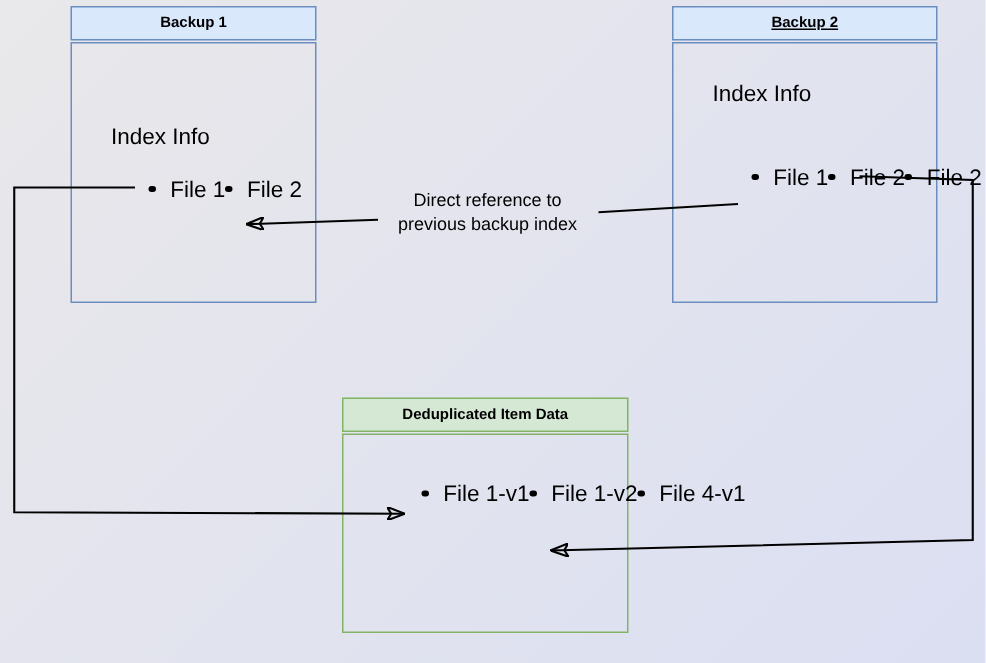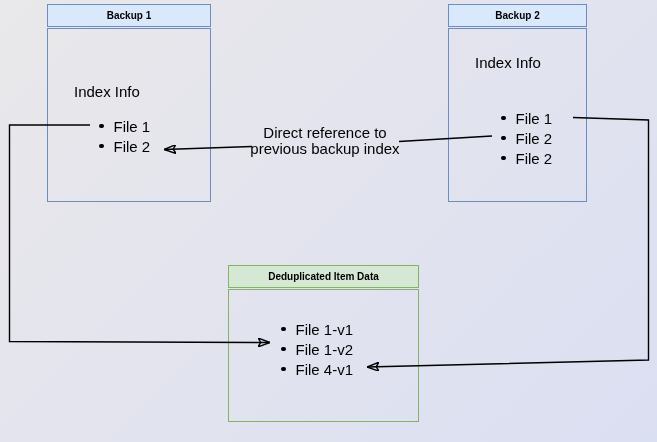--- a/index.html
+++ b/index.html
@@ -37,21 +37,20 @@
   .green .box-header { background: var(--green-fill, #d5e8d4); border-color: var(--green-border, #82b366); }
   .green .box-body   { border-color: var(--green-border, #82b366); }
   .subtitle {
     position: absolute;
     font-size: 15px;
     white-space: nowrap;
   }
   .bullet-list {
     position: absolute;
     display: flex;
-    flex-direction: column;
   }
   .bullet-row {
     display: flex;
     align-items: center;
     height: 20px;
     font-size: 15px;
     white-space: nowrap;
   }
   .dot {
     width: 4.5px;
@@ -68,21 +67,21 @@
     pointer-events: none;
     z-index: 5;
   }
   #arrow-layer path { stroke: var(--line, #000); stroke-width: 1.4; fill: none; }
   .annotation {
     position: absolute;
     left: 240px;
     top: 125px;
     width: 170px;
     text-align: center;
-    font-size: 15px;
+    font-size: 12px;
     line-height: 16px;
     z-index: 6;
   }
 </style>
 </head>
 <body>
 
 <div id="canvas">
 
   <div class="box blue" style="left:47px; top:4px; width:164px;">
@@ -95,21 +94,21 @@
           <span>File 1</span>
         </div>
         <div class="bullet-row">
           <span class="dot"></span>
           <span>File 2</span>
         </div>
       </div>
     </div>
   </div>
 
-  <div class="box blue" style="left:448px; top:4px; width:139px;">
+  <div class="box blue" style="left:448px; top:4px; width:177px;text-decoration:underline;">
     <div class="box-header">Backup 2</div>
     <div class="box-body" style="height:174px;">
       <span class="subtitle" style="left:26px; top:25px;">Index Info</span>
       <div class="bullet-list" style="left:52px; top:79px;">
         <div class="bullet-row">
           <span class="dot"></span>
           <span>File 1</span>
         </div>
         <div class="bullet-row">
           <span class="dot"></span>

